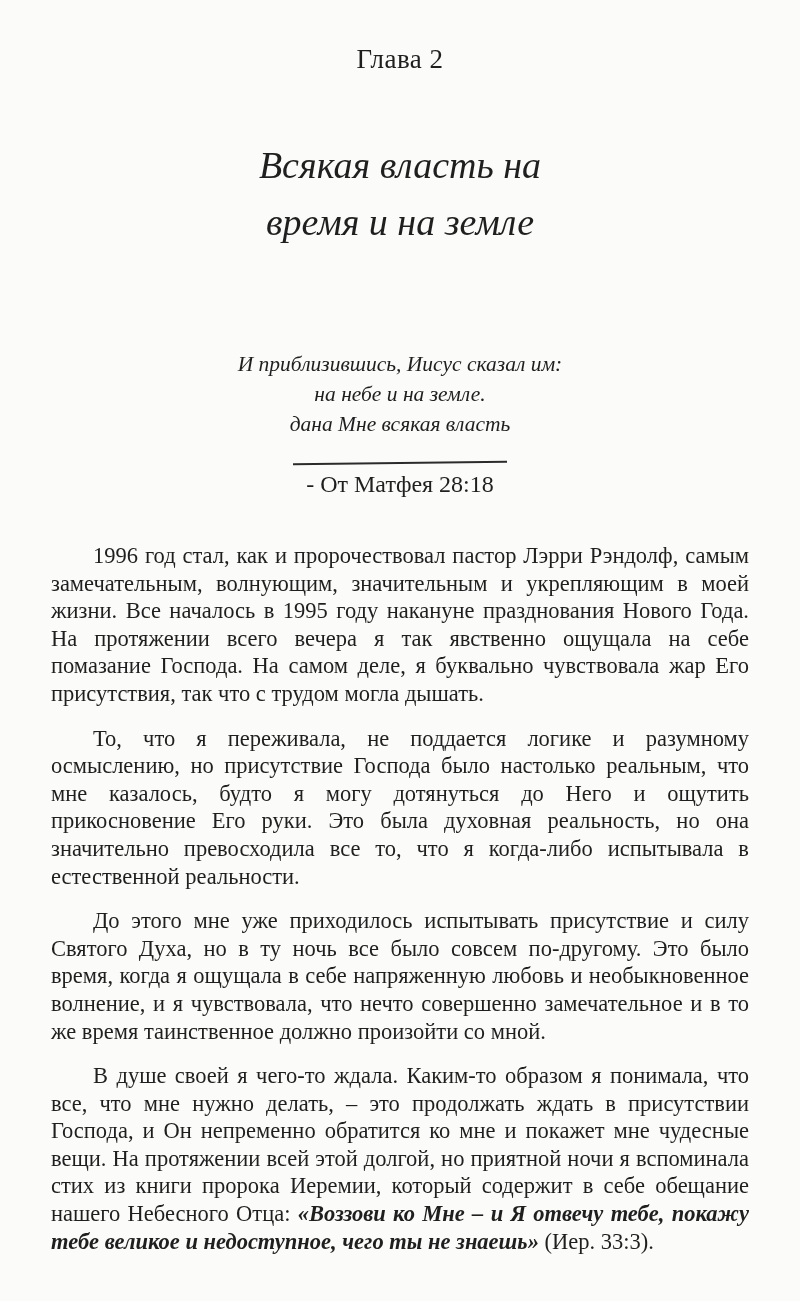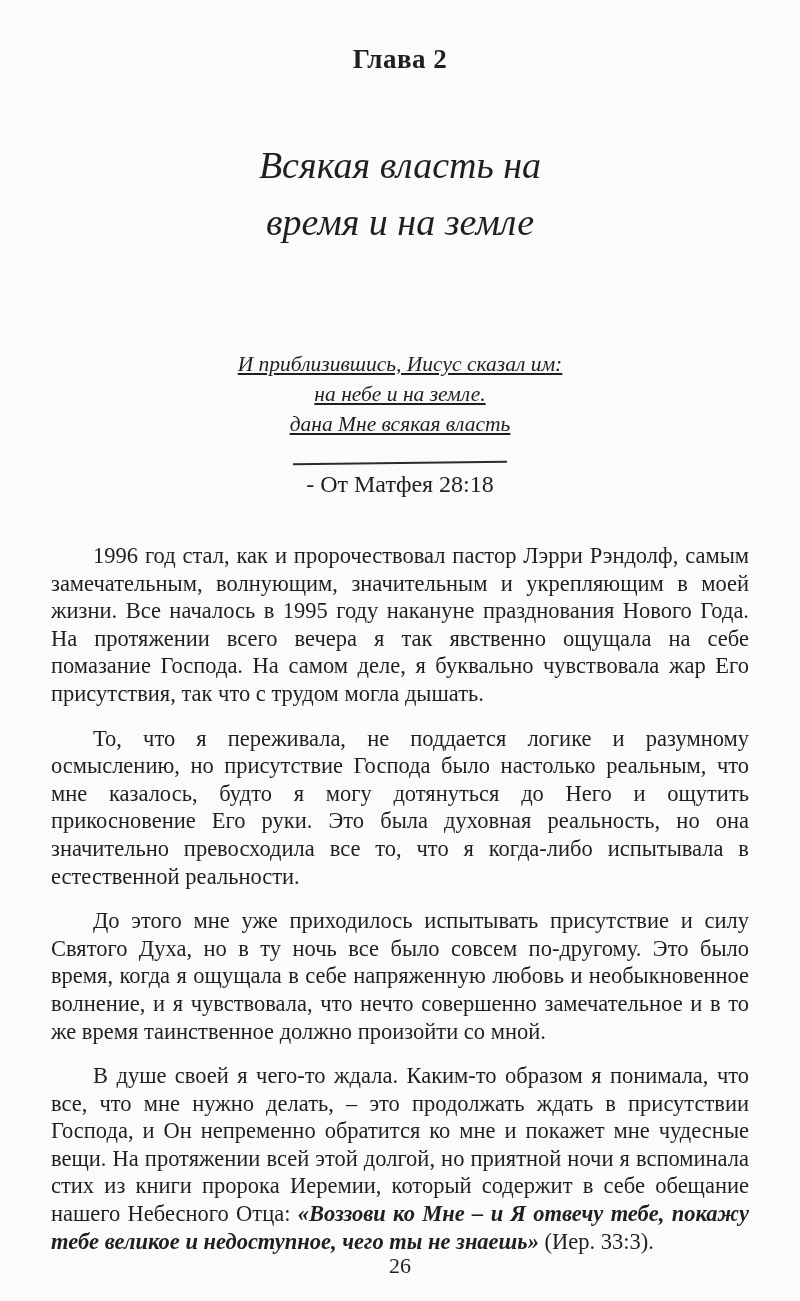--- a/index.html
+++ b/index.html
@@ -15,39 +15,38 @@
     background: #fbfbf9;
     color: #1f1f1f;
     font-family: "Liberation Serif", serif;
     box-sizing: border-box;
     padding: 44px 34px 0 34px;
     overflow: hidden;
   }
   .chapter-heading {
     text-align: center;
     font-size: 27px;
-    font-weight: bold;
+    font-weight: normal;
     letter-spacing: 0.5px;
     margin: 0 0 62px 0;
   }
   .chapter-title {
     text-align: center;
     font-style: italic;
     font-size: 38px;
     line-height: 57px;
     font-weight: normal;
     margin: 0 0 98px 0;
   }
   .epigraph {
     text-align: center;
     font-style: italic;
     font-size: 21.5px;
     line-height: 30px;
     margin: 0;
-    text-decoration: underline;
   }
   .epigraph-divider {
     width: 214px;
     height: 0;
     border: none;
     border-top: 2.5px solid #2b2b2b;
     margin: 23px auto 7px auto;
     transform: rotate(-0.7deg);
   }
   .epigraph-citation {
@@ -97,15 +96,14 @@
 
   <div class="epigraph-citation">- От Матфея 28:18</div>
 
   <div class="body-text">
     <p>1996 год стал, как и пророчествовал пастор Лэрри Рэндолф, самым замечательным, волнующим, значительным и укрепляющим в моей жизни. Все началось в 1995 году накануне празднования Нового Года. На протяжении всего вечера я так явственно ощущала на себе помазание Господа. На самом деле, я буквально чувствовала жар Его присутствия, так что с трудом могла дышать.</p>
     <p>То, что я переживала, не поддается логике и разумному осмыслению, но присутствие Господа было настолько реальным, что мне казалось, будто я могу дотянуться до Него и ощутить прикосновение Его руки. Это была духовная реальность, но она значительно превосходила все то, что я когда-либо испытывала в естественной реальности.</p>
     <p>До этого мне уже приходилось испытывать присутствие и силу Святого Духа, но в ту ночь все было совсем по-другому. Это было время, когда я ощущала в себе напряженную любовь и необыкновенное волнение, и я чувствовала, что нечто совершенно замечательное и в то же время таинственное должно произойти со мной.</p>
     <p><span>В душе своей я чего-то ждала. Каким-то образом я понимала, что все, что мне нужно делать, – это продолжать ждать в присутствии Господа, и Он непременно обратится ко мне и покажет мне чудесные вещи. На протяжении всей этой долгой, но приятной ночи я вспоминала стих из книги пророка Иеремии, который содержит в себе обещание нашего Небесного Отца: </span><span class="scripture-quote">«Воззови ко Мне – и Я отвечу тебе, покажу тебе великое и недоступное, чего ты не знаешь»</span><span> (Иер. 33:3).</span></p>
   </div>
 
-  <div class="page-number">26</div>
 
 </div>
 
 </body></html>

